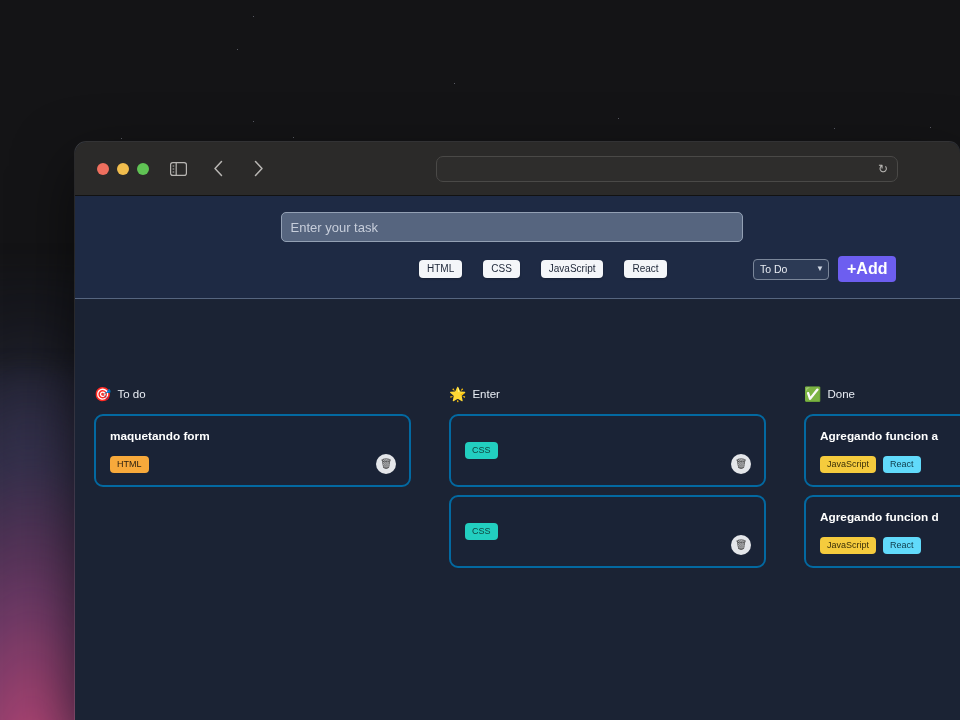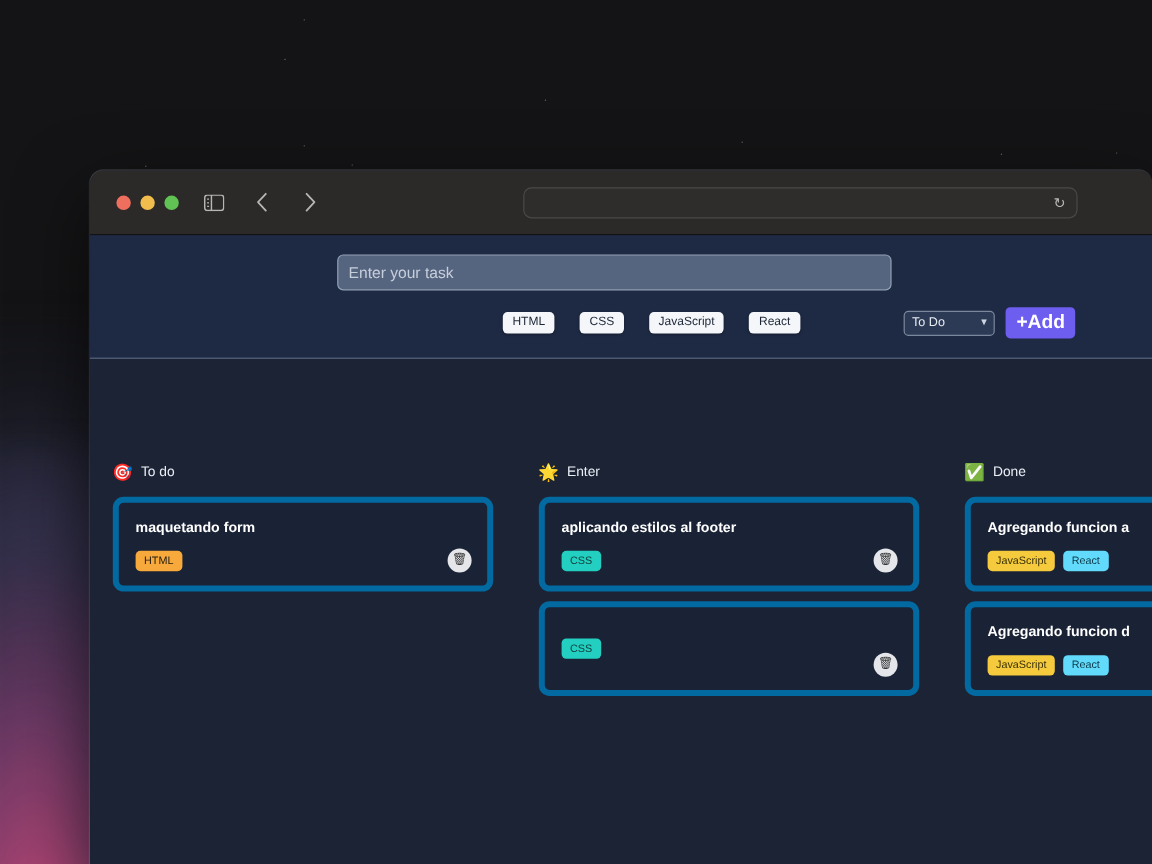--- a/index.html
+++ b/index.html
@@ -259,21 +259,21 @@
   }
   .column-title {
     font-size: 11.5px;
     color: #e9edf4;
   }
   .cards { display: flex; flex-direction: column; gap: 8px; }
 
   .task-card {
     position: relative;
     background: #1a2336;
-    border: 5px solid #0369a1;
+    border: 2px solid #0369a1;
     border-radius: 9px;
     padding: 13px 14px 13px 14px;
     height: 43px;
     box-sizing: content-box;
   }
   .task-title {
     font-size: 11.8px;
     font-weight: bold;
     color: #ffffff;
     white-space: nowrap;
@@ -416,21 +416,20 @@
           </div>
         </div>
       </div>
       <div class="column">
         <div class="column-header">
           <span class="column-emoji">🌟</span>
           <span class="column-title">Enter</span>
         </div>
         <div class="cards">
           <div class="task-card">
-            <div class="task-title">aplicando estilos al footer</div>
             <div class="task-tags">
               <span class="tag tag-CSS">CSS</span>
             </div>
             <button class="delete-button">
               <span>🗑</span>
             </button>
           </div>
           <div class="task-card">
             <div class="task-tags">
               <span class="tag tag-CSS">CSS</span>

